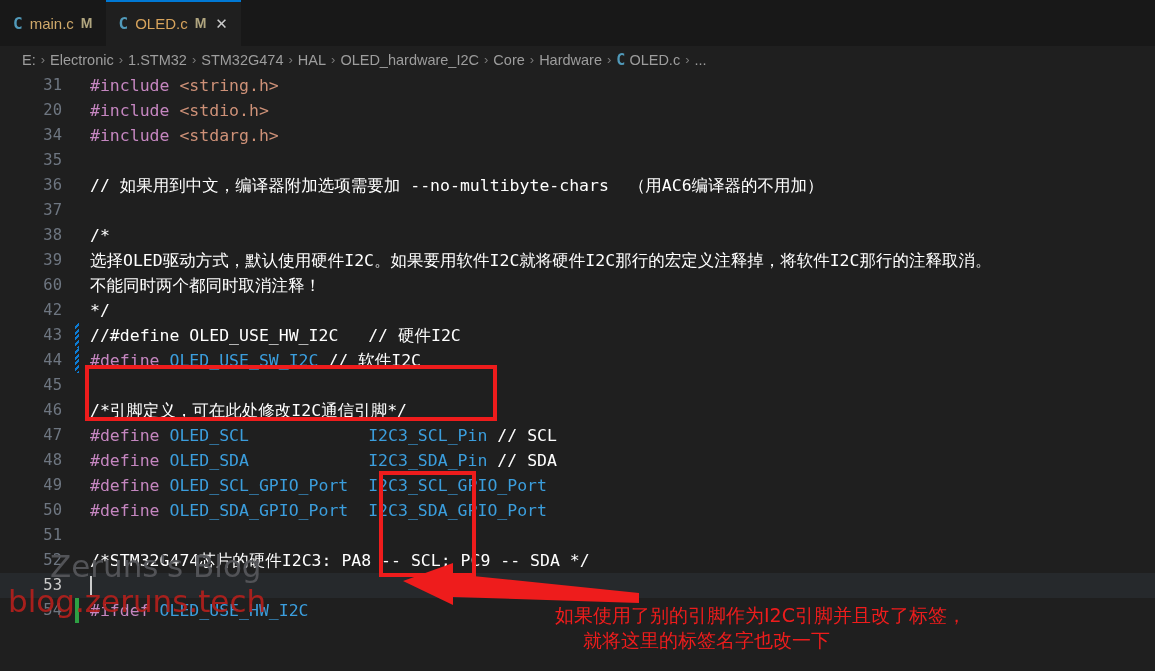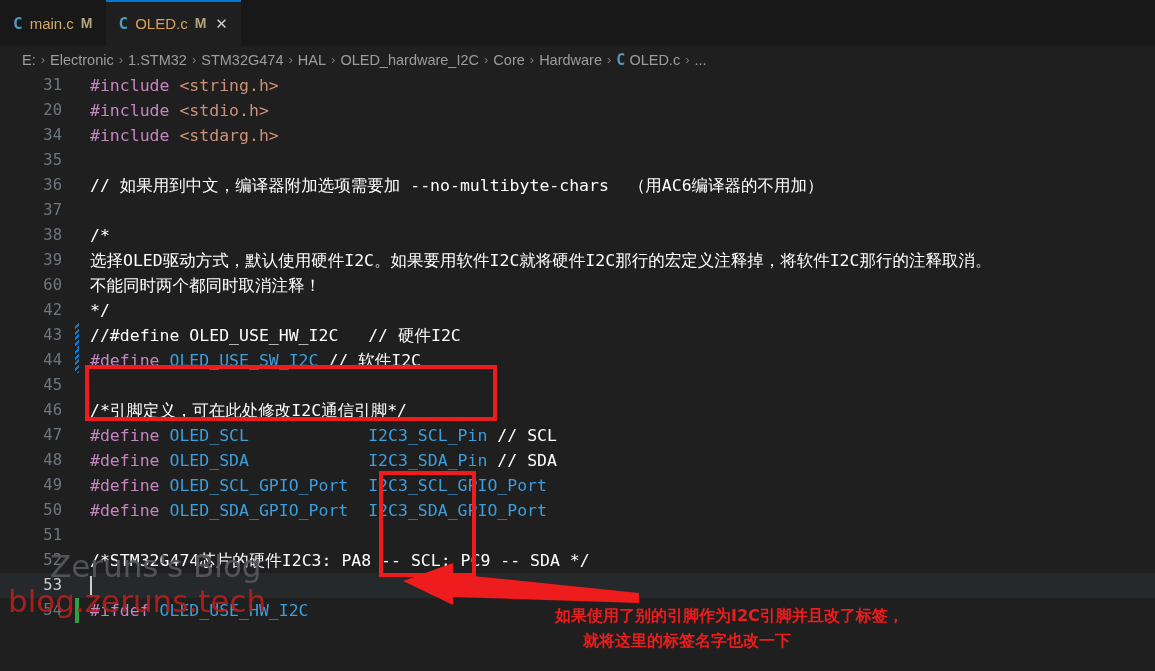--- a/index.html
+++ b/index.html
@@ -47,21 +47,21 @@
   .c-key{color:#c586c0;}        
   .c-id{color:#3b9edd;}         
   .c-str{color:#ce9178;}        
   .c-cm{color:#ffffff;margin-top:24px;}         
   .c-pl{color:#cccccc;}
 
   .cursor{position:absolute;left:90px;top:3px;width:2px;height:19px;background:#cccccc;}
 
   
   .redbox{position:absolute;border:4px solid #ee1c1c;box-sizing:border-box;pointer-events:none;}
-  .anno-text{position:absolute;color:#ee1c1c;font-weight:bold;font-size:16px;
+  .anno-text{position:absolute;color:#ee1c1c;font-weight:normal;font-size:19px;
     font-family:"DejaVu Sans","Liberation Sans",sans-serif;white-space:pre;line-height:25px;}
   .arrow{position:absolute;pointer-events:none;}
 
   
   .wm{position:absolute;white-space:nowrap;font-family:"DejaVu Sans","Liberation Sans",sans-serif;pointer-events:none;}
   .wm-gray{color:#55565a;font-size:31px;opacity:.95;}
   .wm-red{color:#b3201c;font-size:31px;opacity:.92;}
 </style>
 </head>
 <body>

